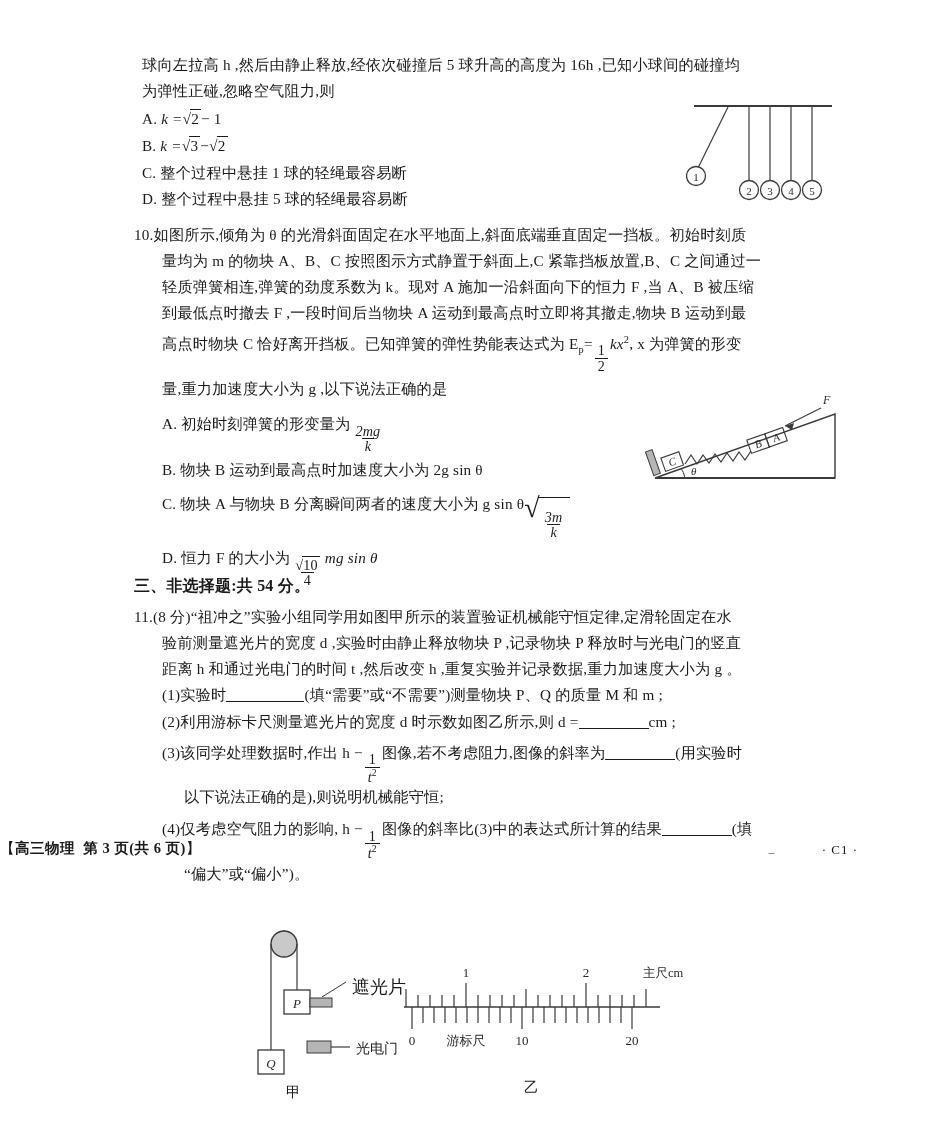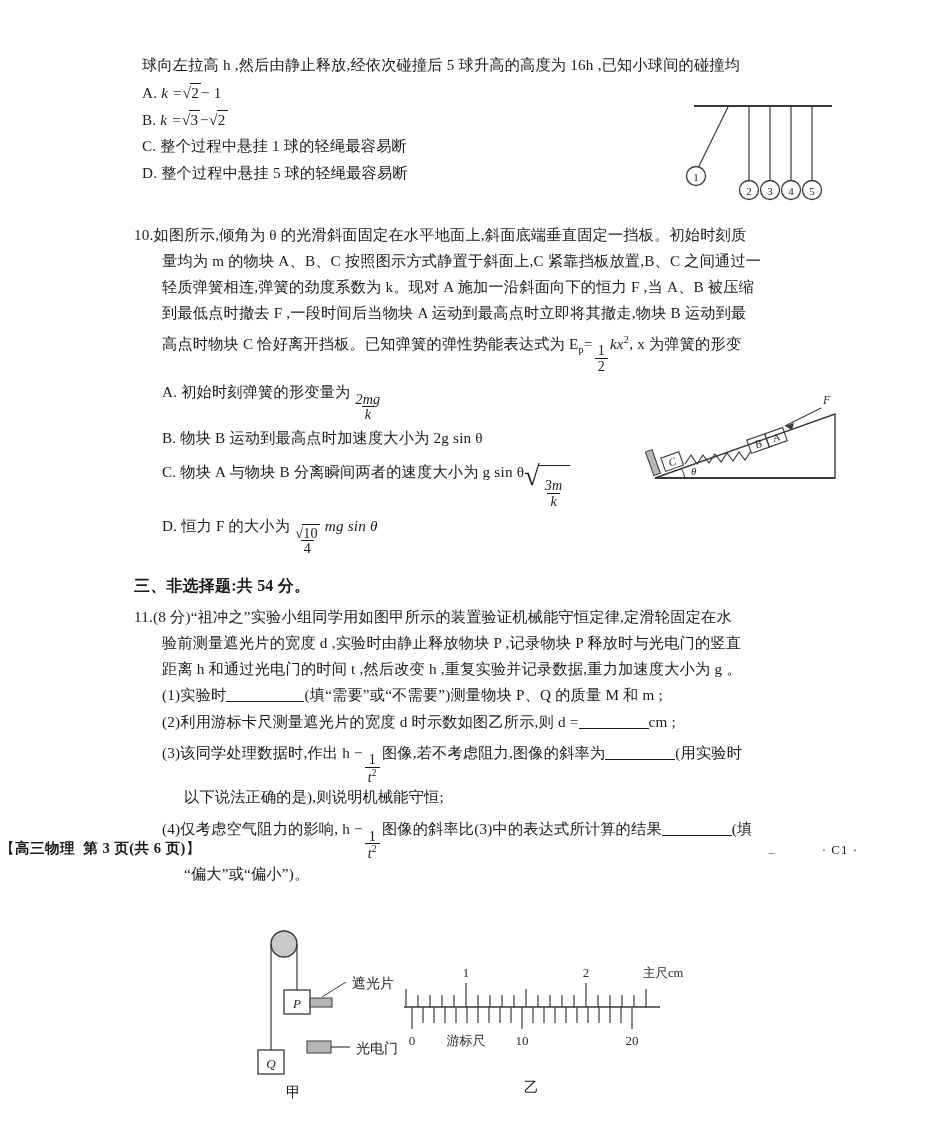--- a/index.html
+++ b/index.html
@@ -64,20 +64,21 @@
 
   svg { display:block; }
 </style>
 </head>
 <body>
 
 <div class="page">
 
   <div class="col-main" style="top:52px;">
     <div class="tline para">球向左拉高 h ,然后由静止释放,经依次碰撞后 5 球升高的高度为 16h ,已知小球间的碰撞均</div>
+    <div class="tline para">为弹性正碰,忽略空气阻力,则</div>
 
     <div class="tline" style="margin-top:2px;">
       <span>A.</span>
       <span class="it">k =</span><span class="sqrt"><span class="rad">√</span><span class="body">2</span></span><span>− 1</span>
     </div>
 
     <div class="tline">
       <span>B.</span>
       <span class="it">k =</span><span class="sqrt"><span class="rad">√</span><span class="body">3</span></span><span>−</span><span class="sqrt"><span class="rad">√</span><span class="body">2</span></span>
     </div>
@@ -121,20 +122,21 @@
     </div>
     <div class="tline indent2">量均为 m 的物块 A、B、C 按照图示方式静置于斜面上,C 紧靠挡板放置,B、C 之间通过一</div>
     <div class="tline indent2">轻质弹簧相连,弹簧的劲度系数为 k。现对 A 施加一沿斜面向下的恒力 F ,当 A、B 被压缩</div>
     <div class="tline indent2">到最低点时撤去 F ,一段时间后当物块 A 运动到最高点时立即将其撤走,物块 B 运动到最</div>
     <div class="tline indent2" style="line-height:2.25;">
       <span>高点时物块 C 恰好离开挡板。已知弹簧的弹性势能表达式为 E</span><sub>p</sub><span>=</span><span class="frac">
           <span class="num">1</span>
           <span class="den">2</span>
         </span><span class="it">kx</span><sup>2</sup><span>, x 为弹簧的形变</span>
     </div>
+    <div class="tline indent2" style="line-height:2.1;">量,重力加速度大小为 g ,以下说法正确的是</div>
 
     <div class="tline indent2" style="line-height:2.25; margin-top:2px;">
       <span>A.</span>
       <span>初始时刻弹簧的形变量为</span><span class="frac">
           <span class="num it">2mg</span>
           <span class="den it">k</span>
         </span>
     </div>
     <div class="tline indent2" style="line-height:2.1;">
       <span>B.</span>
@@ -245,21 +247,21 @@
 
       <line x1="70" y1="69" x2="94" y2="54" stroke="#3a3a3a" stroke-width="1"></line>
 
       <rect x="55" y="113" width="24" height="12" fill="#b5b5b5" stroke="#3a3a3a" stroke-width="1"></rect>
       <line x1="79" y1="119" x2="98" y2="119" stroke="#3a3a3a" stroke-width="1.2"></line>
 
       <rect x="6" y="122" width="26" height="24" fill="none" stroke="#3a3a3a" stroke-width="1.3"></rect>
       <text x="19" y="140" font-size="13" text-anchor="middle" font-style="italic" fill="#2a2a2a" font-family="Liberation Serif, serif">Q</text>
     </svg>
   </div>
-  <div class="fig" style="left:352px; top:975px; font-size:14px;">遮光片</div>
+  <div class="fig" style="left:352px; top:975px; font-size:18px;">遮光片</div>
   <div class="fig" style="left:356px; top:1040px; font-size:14px;">光电门</div>
   <div class="fig" style="left:286px; top:1083px; font-size:14.5px;">甲</div>
 
   <div class="fig" style="left:398px; top:955px;">
     <svg width="300" height="105" viewBox="0 0 300 105">
 
       <line x1="6" y1="52" x2="262" y2="52" stroke="#3a3a3a" stroke-width="1.5"></line>
 
       <g stroke="#3a3a3a" stroke-width="1.2">
         <line x1="8" y1="52" x2="8" y2="34"></line>

